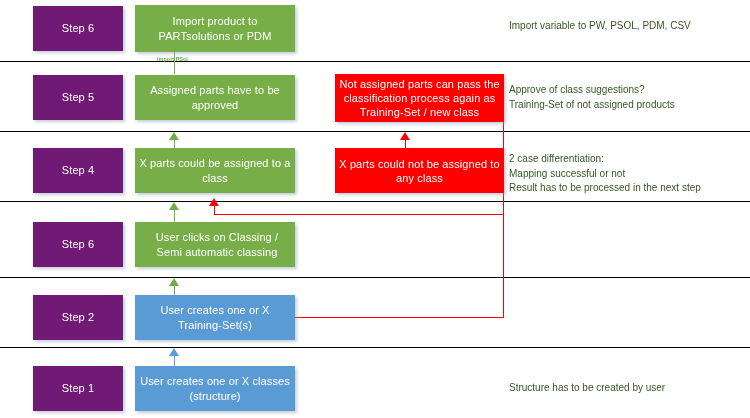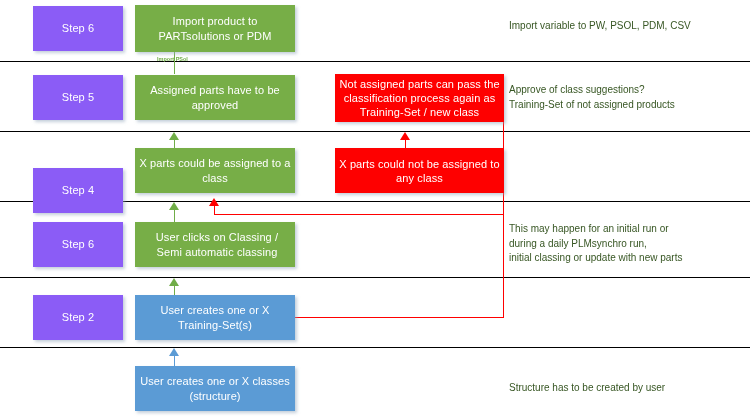--- a/index.html
+++ b/index.html
@@ -36,21 +36,21 @@
     justify-content: center;
     text-align: center;
     color: #ffffff;
     font-size: 11px;
     line-height: 14.5px;
     letter-spacing: 0.1px;
     box-shadow: 2px 2px 3px rgba(150,170,190,0.55);
     padding: 2px 4px;
   }
   .box span { display: block; }
-  .box.grey  { background: #8b5cf6; font-size: 11px; }
+  .box.grey  { background: #701a75; font-size: 11px; }
   .box.green { background: #77AE47; }
   .box.blue  { background: #5B9BD5; }
   .box.red   { background: #FE0000; font-size: 11px; line-height: 14px; margin-left: 14px; }
 
   
   .note {
     position: absolute;
     color: #375623;
     font-size: 10px;
     line-height: 14.5px;
@@ -158,50 +158,53 @@
 have to be approved</span>
   </div>
   <div class="box red" style="left:321px; top:74px; width:169px; height:48px;">
     <span>Not assigned parts can pass the
 classification process again as
 Training-Set / new class</span>
   </div>
   <div class="note" style="left:509px; top:83px;">Approve of class suggestions?
 Training-Set of not assigned products</div>
 
-  <div class="box grey" style="left:33px; top:148px; width:90px; height:45px;margin-top:20px;">
+  <div class="box grey" style="left:33px; top:148px; width:90px; height:45px;">
     <span>Step 4</span>
   </div>
   <div class="box green" style="left:135px; top:148px; width:160px; height:45px;justify-content:center;">
     <span>X parts could be assigned
 to a class</span>
   </div>
   <div class="box red" style="left:321px; top:148px; width:169px; height:45px;">
     <span>X parts could not be assigned
 to any class</span>
   </div>
+  <div class="note" style="left:509px; top:152px;">2 case differentiation:
+Mapping successful or not
+Result has to be processed in the next step</div>
 
   <div class="box grey" style="left:33px; top:222px; width:90px; height:45px;">
     <span>Step 6</span>
   </div>
   <div class="box green" style="left:135px; top:222px; width:160px; height:45px;padding-left:8px;">
     <span>User clicks on Classing / Semi
 automatic classing</span>
   </div>
-  <div class="note" style="left:509px; top:222px;">This may happen for an initial run or
-during a daily PLMsynchro run,
-initial classing or update with new parts</div>
 
   <div class="box grey" style="left:33px; top:295px; width:90px; height:45px;">
     <span>Step 2</span>
   </div>
   <div class="box blue" style="left:135px; top:295px; width:160px; height:45px;">
     <span>User creates one or X
 Training-Set(s)</span>
   </div>
 
+  <div class="box grey" style="left:33px; top:366px; width:90px; height:45px;">
+    <span>Step 1</span>
+  </div>
   <div class="box blue" style="left:135px; top:366px; width:160px; height:45px;">
     <span>User creates
 one or X classes (structure)</span>
   </div>
   <div class="note" style="left:509px; top:381px;">Structure has to be created by user</div>
 
 </div>
 
 </body></html>

